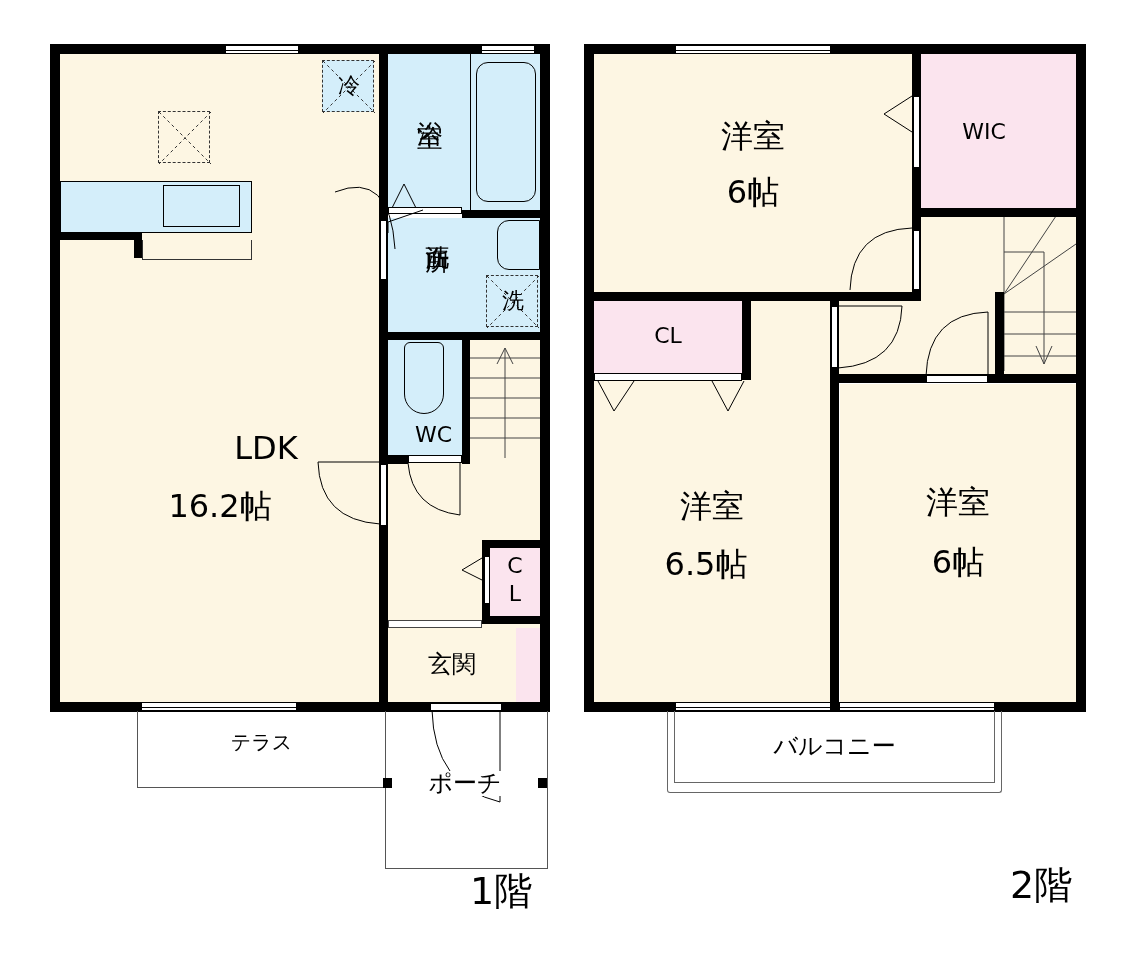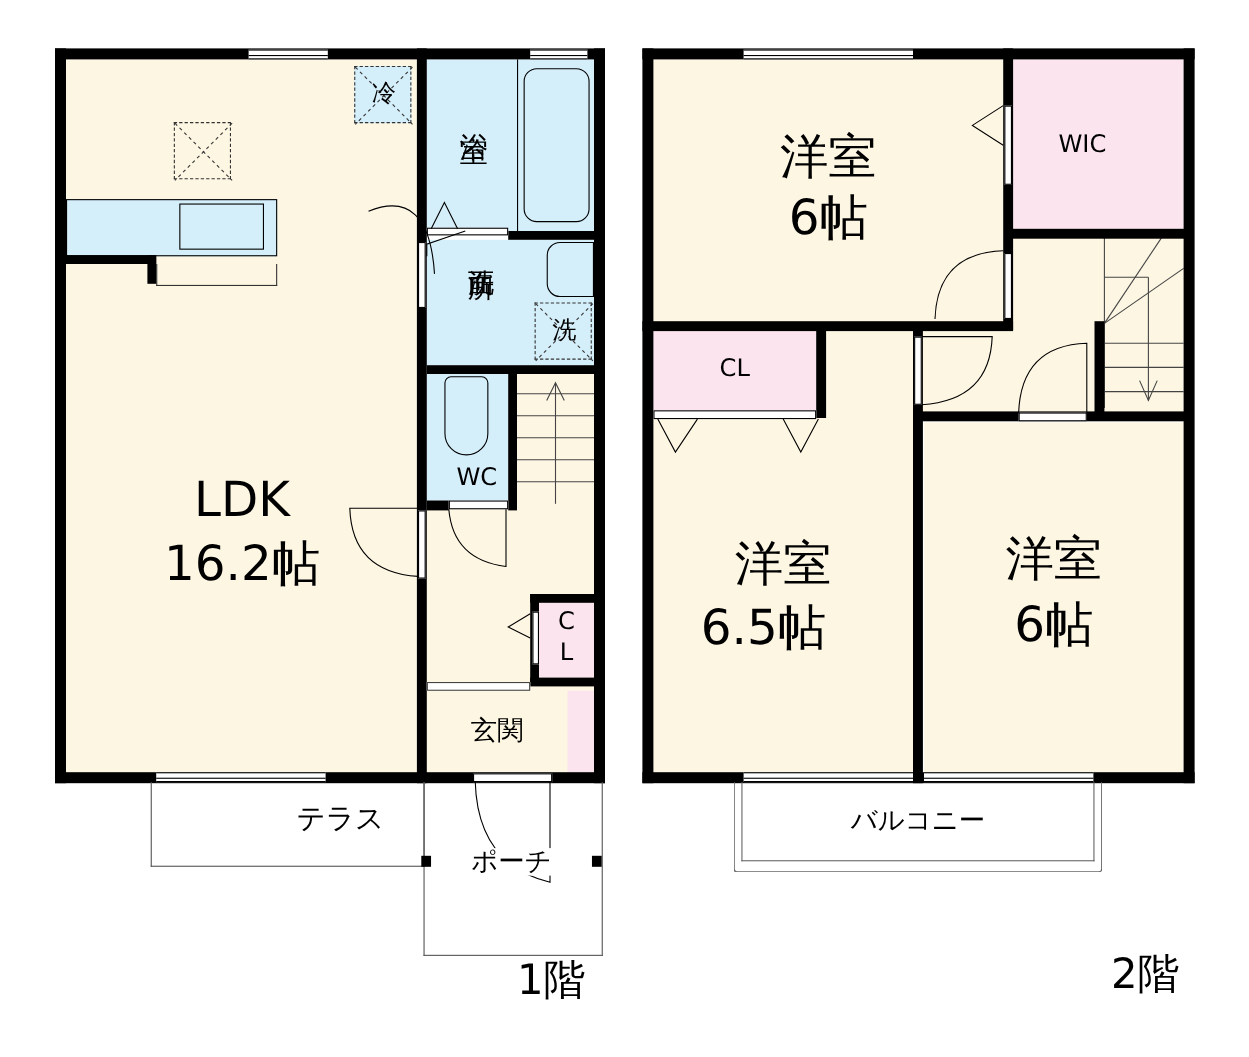--- a/index.html
+++ b/index.html
@@ -4,22 +4,22 @@
 <style>
   html,body{margin:0;padding:0;background:#ffffff;}
   body{width:1135px;height:961px;position:relative;overflow:hidden;font-family:"DejaVu Sans","Liberation Sans",sans-serif;color:#000;}
   .abs{position:absolute;box-sizing:border-box;}
   .wall{position:absolute;background:#000;}
   .room{position:absolute;box-sizing:border-box;}
   .cream{background:#fdf6e3;}
   .blue{background:#d4eefa;}
   .pink{background:#fbe4ee;}
   .lbl{position:absolute;text-align:center;line-height:1.05;white-space:pre-line;}
-  .big{font-size:44px;}
-  .med{font-size:26px;padding-left:48px;}
+  .big{font-size:32px;}
+  .med{font-size:20px;}
   .sm{font-size:22px;}
   .vert{writing-mode:vertical-rl;text-orientation:upright;font-size:26px;letter-spacing:2px;}
   .window{position:absolute;background:#fff;border-top:1px solid #000;border-bottom:1px solid #000;box-sizing:border-box;}
   .window::after{content:"";position:absolute;left:0;right:0;top:50%;border-top:1px solid #000;}
   .thin{position:absolute;border:1.5px solid #555;box-sizing:border-box;}
   svg{position:absolute;overflow:visible;}
 </style>
 </head>
 <body>
 
@@ -127,21 +127,21 @@
   </svg>
   <svg width="40" height="30" style="left:390px;top:180px;">
     <polyline points="2,28 14,4 26,28" fill="none" stroke="#000" stroke-width="1"></polyline>
   </svg>
 
   <div class="thin" style="left:137px;top:711px;width:249px;height:77px;border-top:none;border-width:1px;"></div>
   <div class="thin" style="left:385px;top:711px;width:163px;height:158px;border-top:none;border-width:1px;"></div>
   <div class="wall" style="left:383px;top:778px;width:9px;height:10px;"></div>
   <div class="wall" style="left:538px;top:778px;width:9px;height:10px;"></div>
 
-  <div class="lbl big" style="left:60px;top:432px;width:320px;">LDK</div>
+  <div class="lbl big" style="left:60px;top:432px;width:320px;padding-left:46px;">LDK</div>
   <div class="lbl big" style="left:60px;top:490px;width:320px;">16.2帖</div>
   <div class="lbl vert" style="left:416px;top:100px;">浴室</div>
   <div class="lbl vert" style="left:424px;top:226px;font-size:24px;">洗面所</div>
   <div class="lbl sm" style="left:388px;top:423px;width:91px;">WC</div>
   <div class="lbl sm" style="left:490px;top:552px;width:50px;line-height:1.25;">C
 L</div>
   <div class="lbl sm" style="left:388px;top:652px;width:128px;font-size:24px;">玄関</div>
   <div class="lbl med" style="left:137px;top:732px;width:249px;">テラス</div>
   <div class="lbl sm" style="left:392px;top:771px;width:146px;font-size:24px;background:#fff;">ポーチ</div>
   <div class="lbl big" style="left:470px;top:872px;font-size:38px;">1階</div>
@@ -212,18 +212,18 @@
 
   <div class="abs" style="left:667px;top:711px;width:335px;height:82px;border:1px solid #666;border-top:none;border-radius:0 0 3px 3px;">
     <div class="abs" style="left:6px;top:0;width:321px;height:72px;border:1px solid #666;border-top:none;"></div>
   </div>
 
   <div class="lbl big" style="left:594px;top:120px;width:318px;">洋室</div>
   <div class="lbl big" style="left:594px;top:176px;width:318px;">6帖</div>
   <div class="lbl sm" style="left:920px;top:120px;width:128px;">WIC</div>
   <div class="lbl sm" style="left:594px;top:324px;width:148px;">CL</div>
   <div class="lbl big" style="left:594px;top:490px;width:236px;">洋室</div>
-  <div class="lbl big" style="left:580px;top:548px;width:228px;">6.5帖</div>
+  <div class="lbl big" style="left:592px;top:548px;width:228px;">6.5帖</div>
   <div class="lbl big" style="left:840px;top:486px;width:236px;">洋室</div>
   <div class="lbl big" style="left:840px;top:546px;width:236px;">6帖</div>
   <div class="lbl sm" style="left:667px;top:734px;width:335px;font-size:24px;">バルコニー</div>
   <div class="lbl big" style="left:1010px;top:866px;font-size:38px;">2階</div>
 </div>
 
 </body></html>

